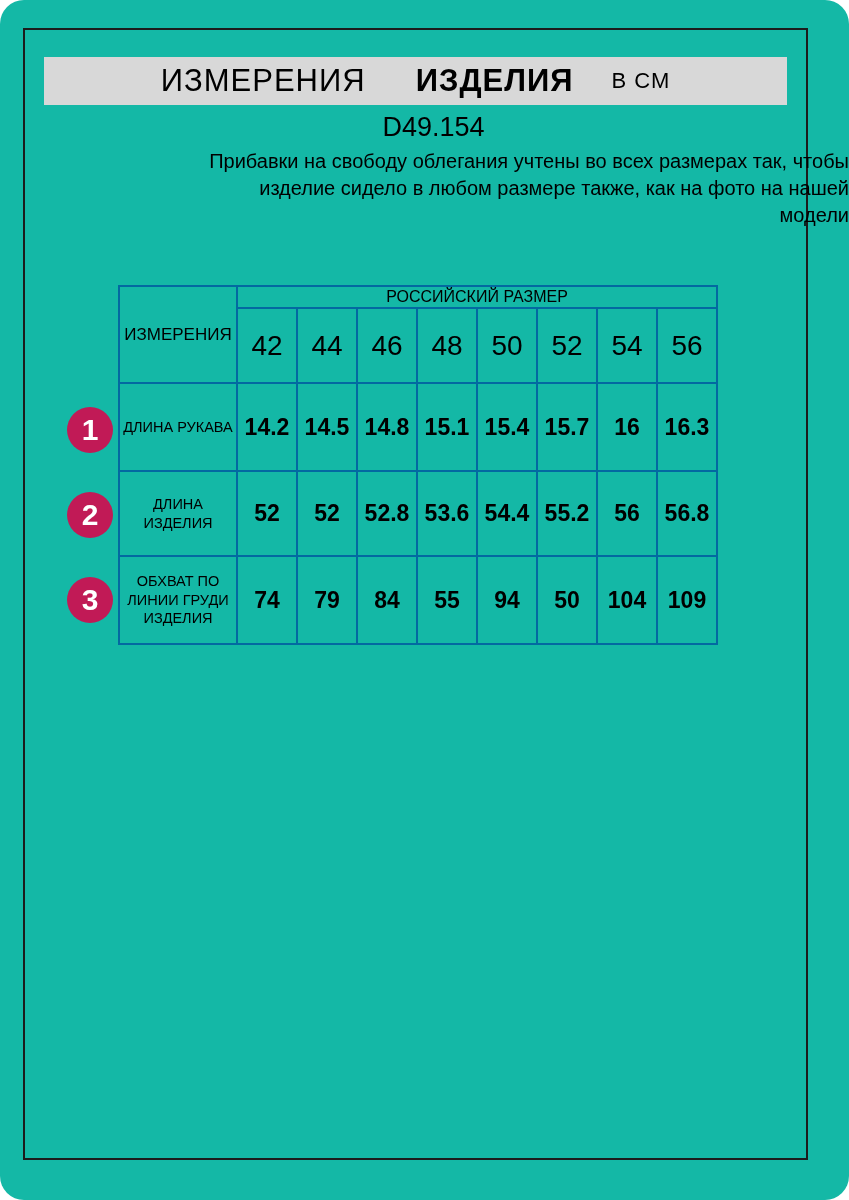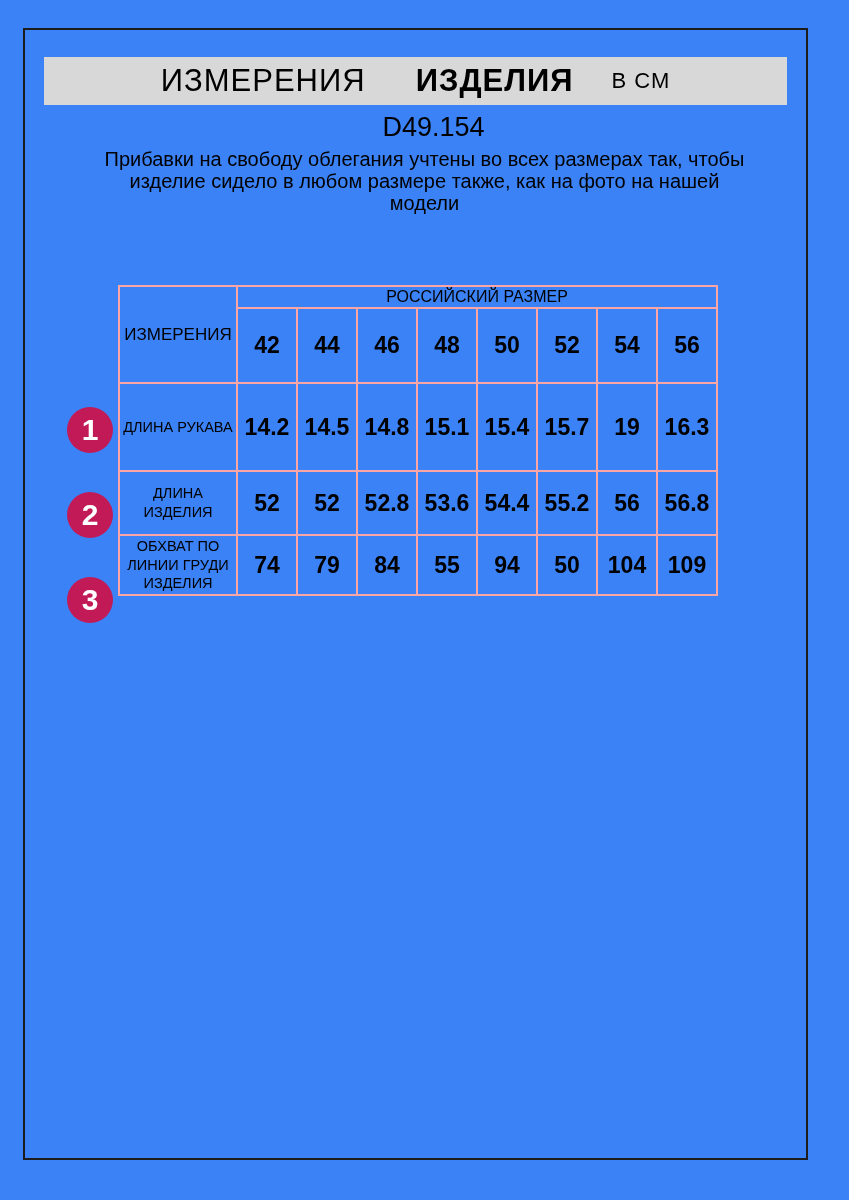--- a/index.html
+++ b/index.html
@@ -6,22 +6,23 @@
   body {
     margin: 0;
     background: #ffffff;
     font-family: "Liberation Sans", "DejaVu Sans", sans-serif;
     color: #000;
   }
   .page {
     position: relative;
     width: 849px;
     height: 1200px;
-    background: #3b82f6;
+    background: #14b8a6;
     overflow: hidden;
+    border-radius: 24px;
   }
   .frame {
     position: absolute;
     left: 23px; top: 28px;
     width: 785px; height: 1132px;
     border: 2px solid #1c1c1c;
   }
   .title-bar {
     position: absolute;
     left: 44px; top: 57px;
@@ -39,49 +40,49 @@
     position: absolute;
     left: 0; top: 112px; width: 849px;
     text-align: center;
     font-size: 27px;
     font-weight: 400;
     padding-left: 18px;
   }
   .fit-description {
     position: absolute;
     left: 0; top: 148px; width: 849px;
-    text-align: center;
+    text-align: right;
     font-size: 20px;
-    line-height: 22px;
+    line-height: 27px;
     white-space: pre-line;
   }
 
   table.size-table {
     position: absolute;
     left: 118px; top: 285px;
     width: 598px;
     border-collapse: collapse;
     table-layout: fixed;
   }
   .size-table th, .size-table td {
-    border: 2px solid #fca5a5;
+    border: 2px solid #0369a1;
     text-align: center;
     vertical-align: middle;
     padding: 0;
   }
   .col-label { width: 118px; }
   .col-size  { width: 60px; }
   .tr-size-group { height: 22px; }
   .tr-sizes      { height: 75px; }
   .tr-r1 { height: 88px; padding-left: 21px; }
-  .tr-r2 { height: 64px; }
-  .tr-r3 { height: 60px; }
+  .tr-r2 { height: 85px; }
+  .tr-r3 { height: 88px; }
   .measure-col-header { font-size: 17px; font-weight: 400; }
   .size-group-header  { font-size: 16px; font-weight: 400; }
-  .size-cell  { font-size: 23px; font-weight: 700; margin-top: 28px; }
+  .size-cell  { font-size: 28px; font-weight: 400; margin-top: 28px; }
   .row-label  { font-size: 14.5px; font-weight: 400; line-height: 1.3; white-space: pre-line; padding: 0 4px; }
   .value-cell { font-size: 23px; font-weight: 700; }
 
   .marker {
     position: absolute;
     left: 67px;
     width: 46px; height: 46px;
     border-radius: 50%;
     background: #c11a56;
     color: #ffffff;
@@ -150,21 +151,21 @@
         <th class="size-cell">56</th>
       </tr>
       <tr class="tr-r1">
         <td class="row-label">ДЛИНА РУКАВА</td>
         <td class="value-cell">14.2</td>
         <td class="value-cell">14.5</td>
         <td class="value-cell">14.8</td>
         <td class="value-cell">15.1</td>
         <td class="value-cell">15.4</td>
         <td class="value-cell">15.7</td>
-        <td class="value-cell">19</td>
+        <td class="value-cell">16</td>
         <td class="value-cell">16.3</td>
       </tr>
       <tr class="tr-r2">
         <td class="row-label">ДЛИНА
 ИЗДЕЛИЯ</td>
         <td class="value-cell">52</td>
         <td class="value-cell">52</td>
         <td class="value-cell">52.8</td>
         <td class="value-cell">53.6</td>
         <td class="value-cell">54.4</td>

